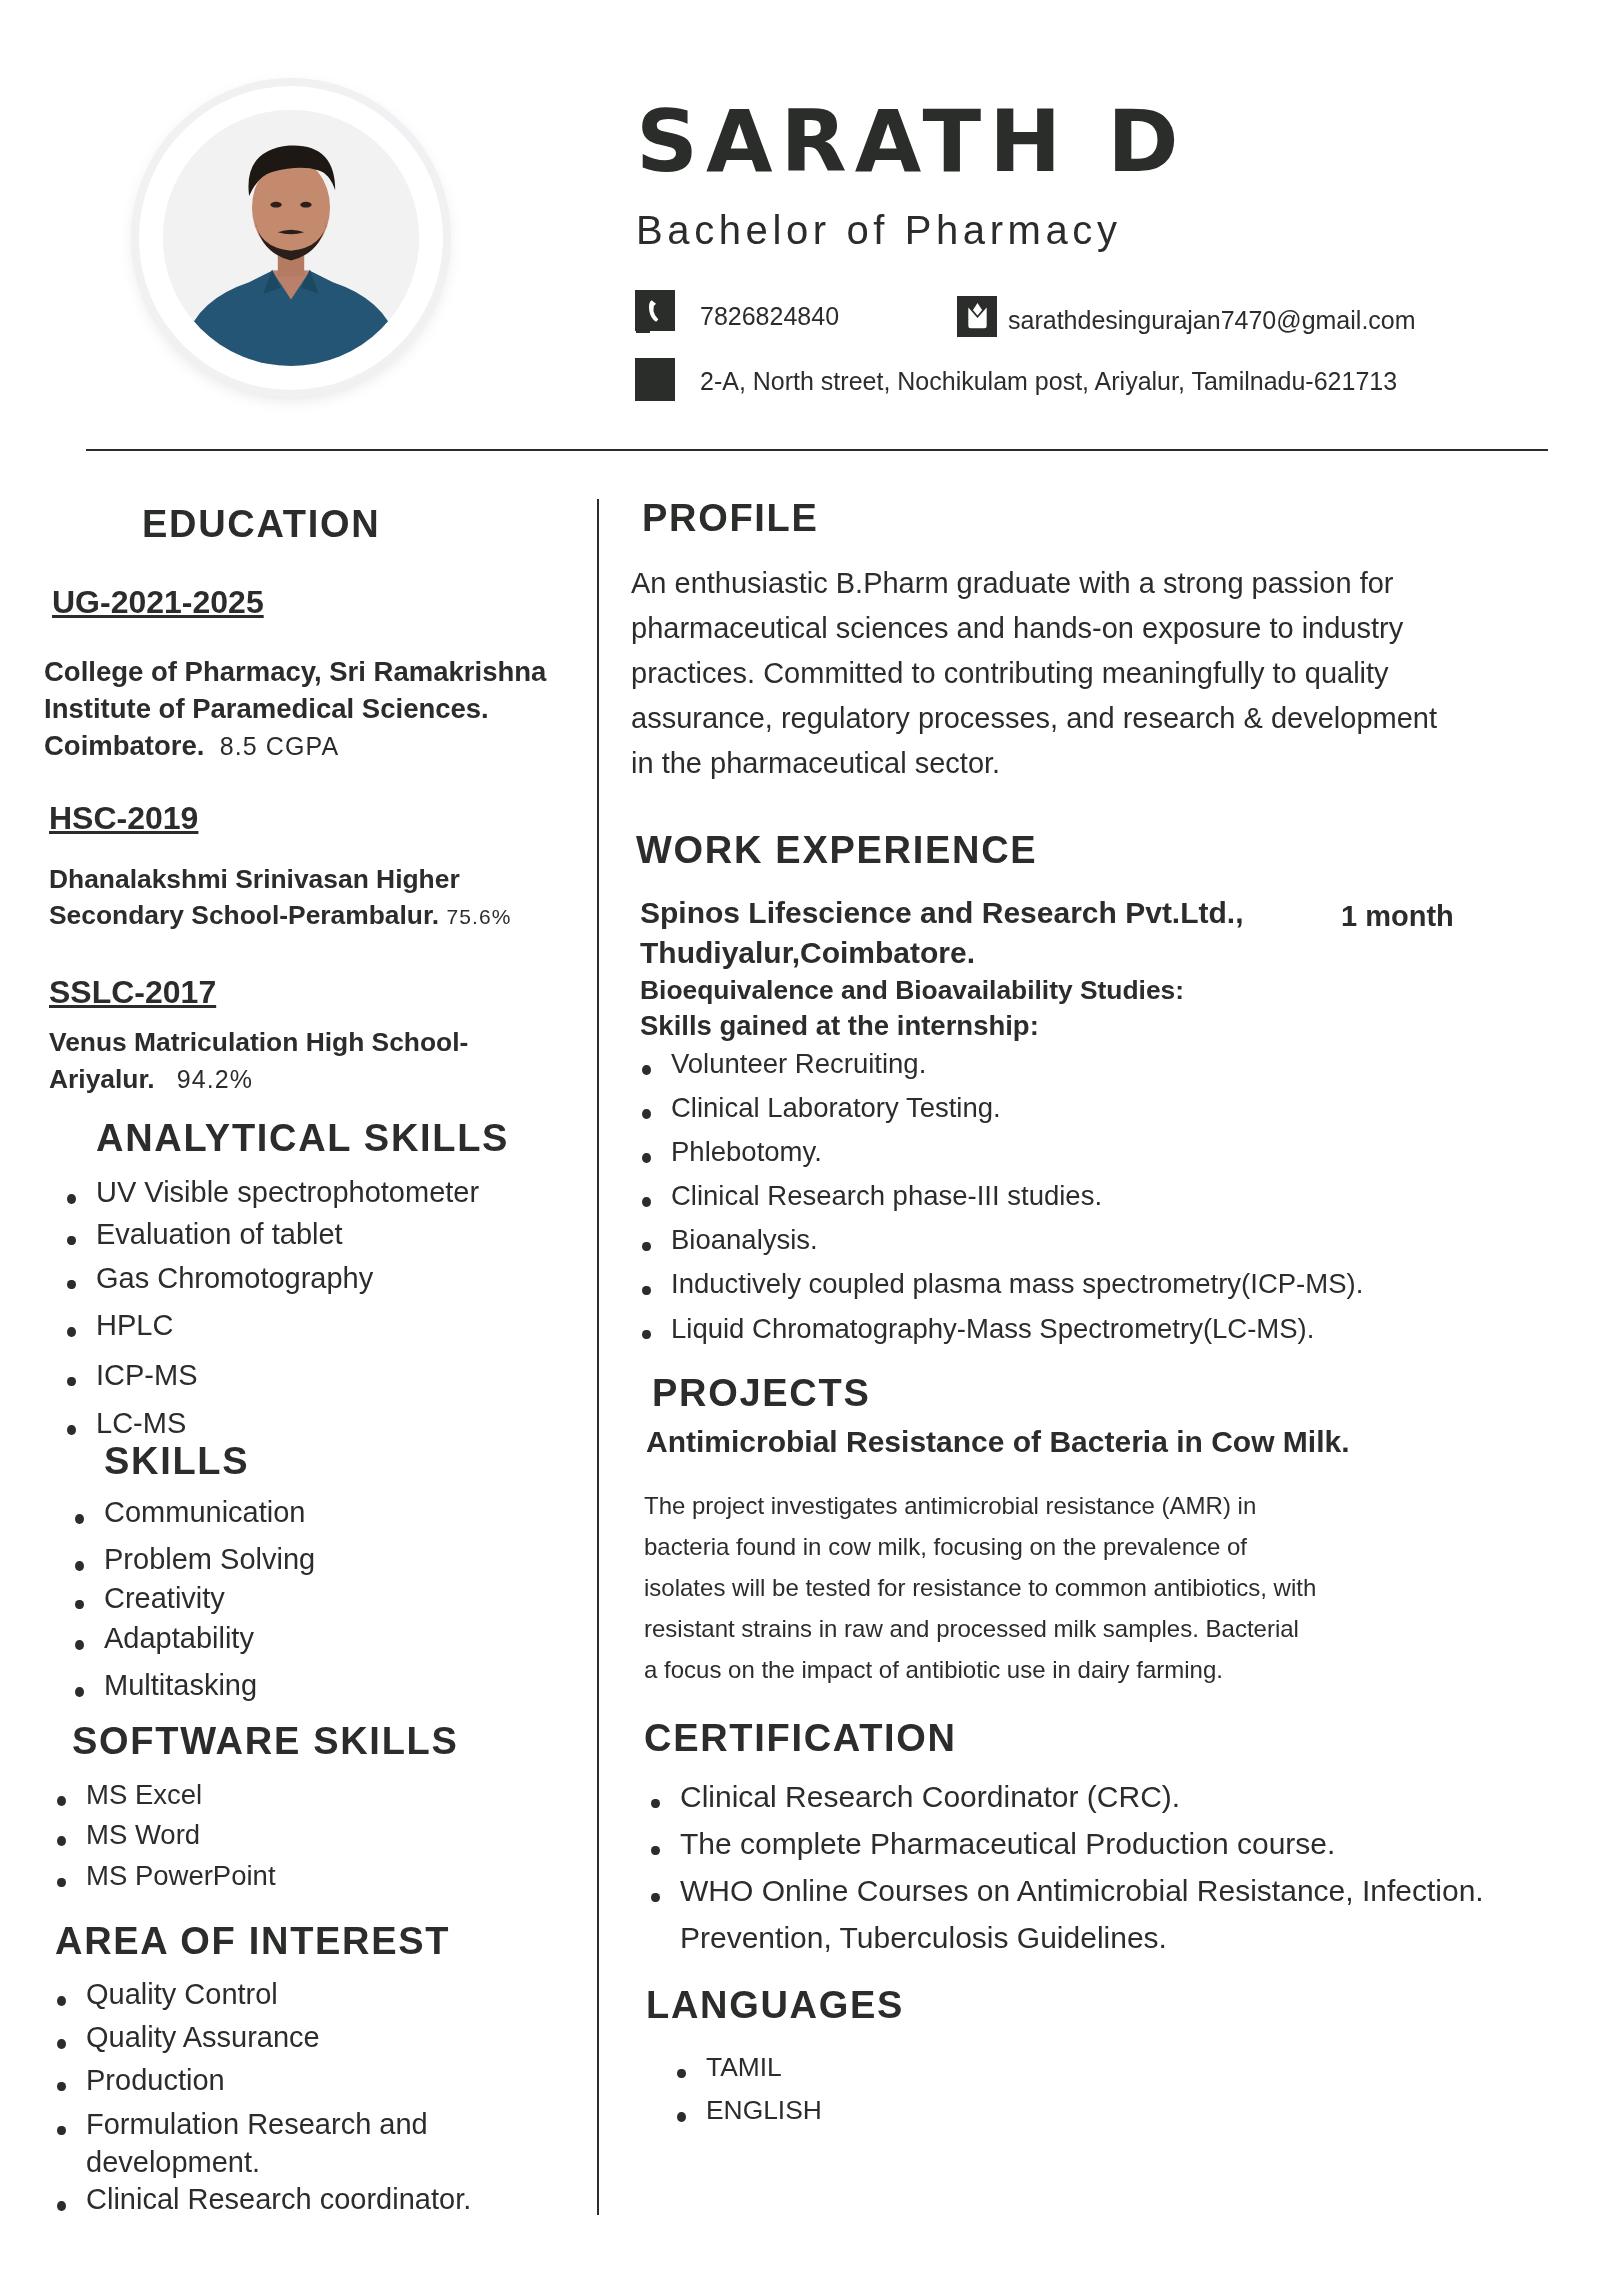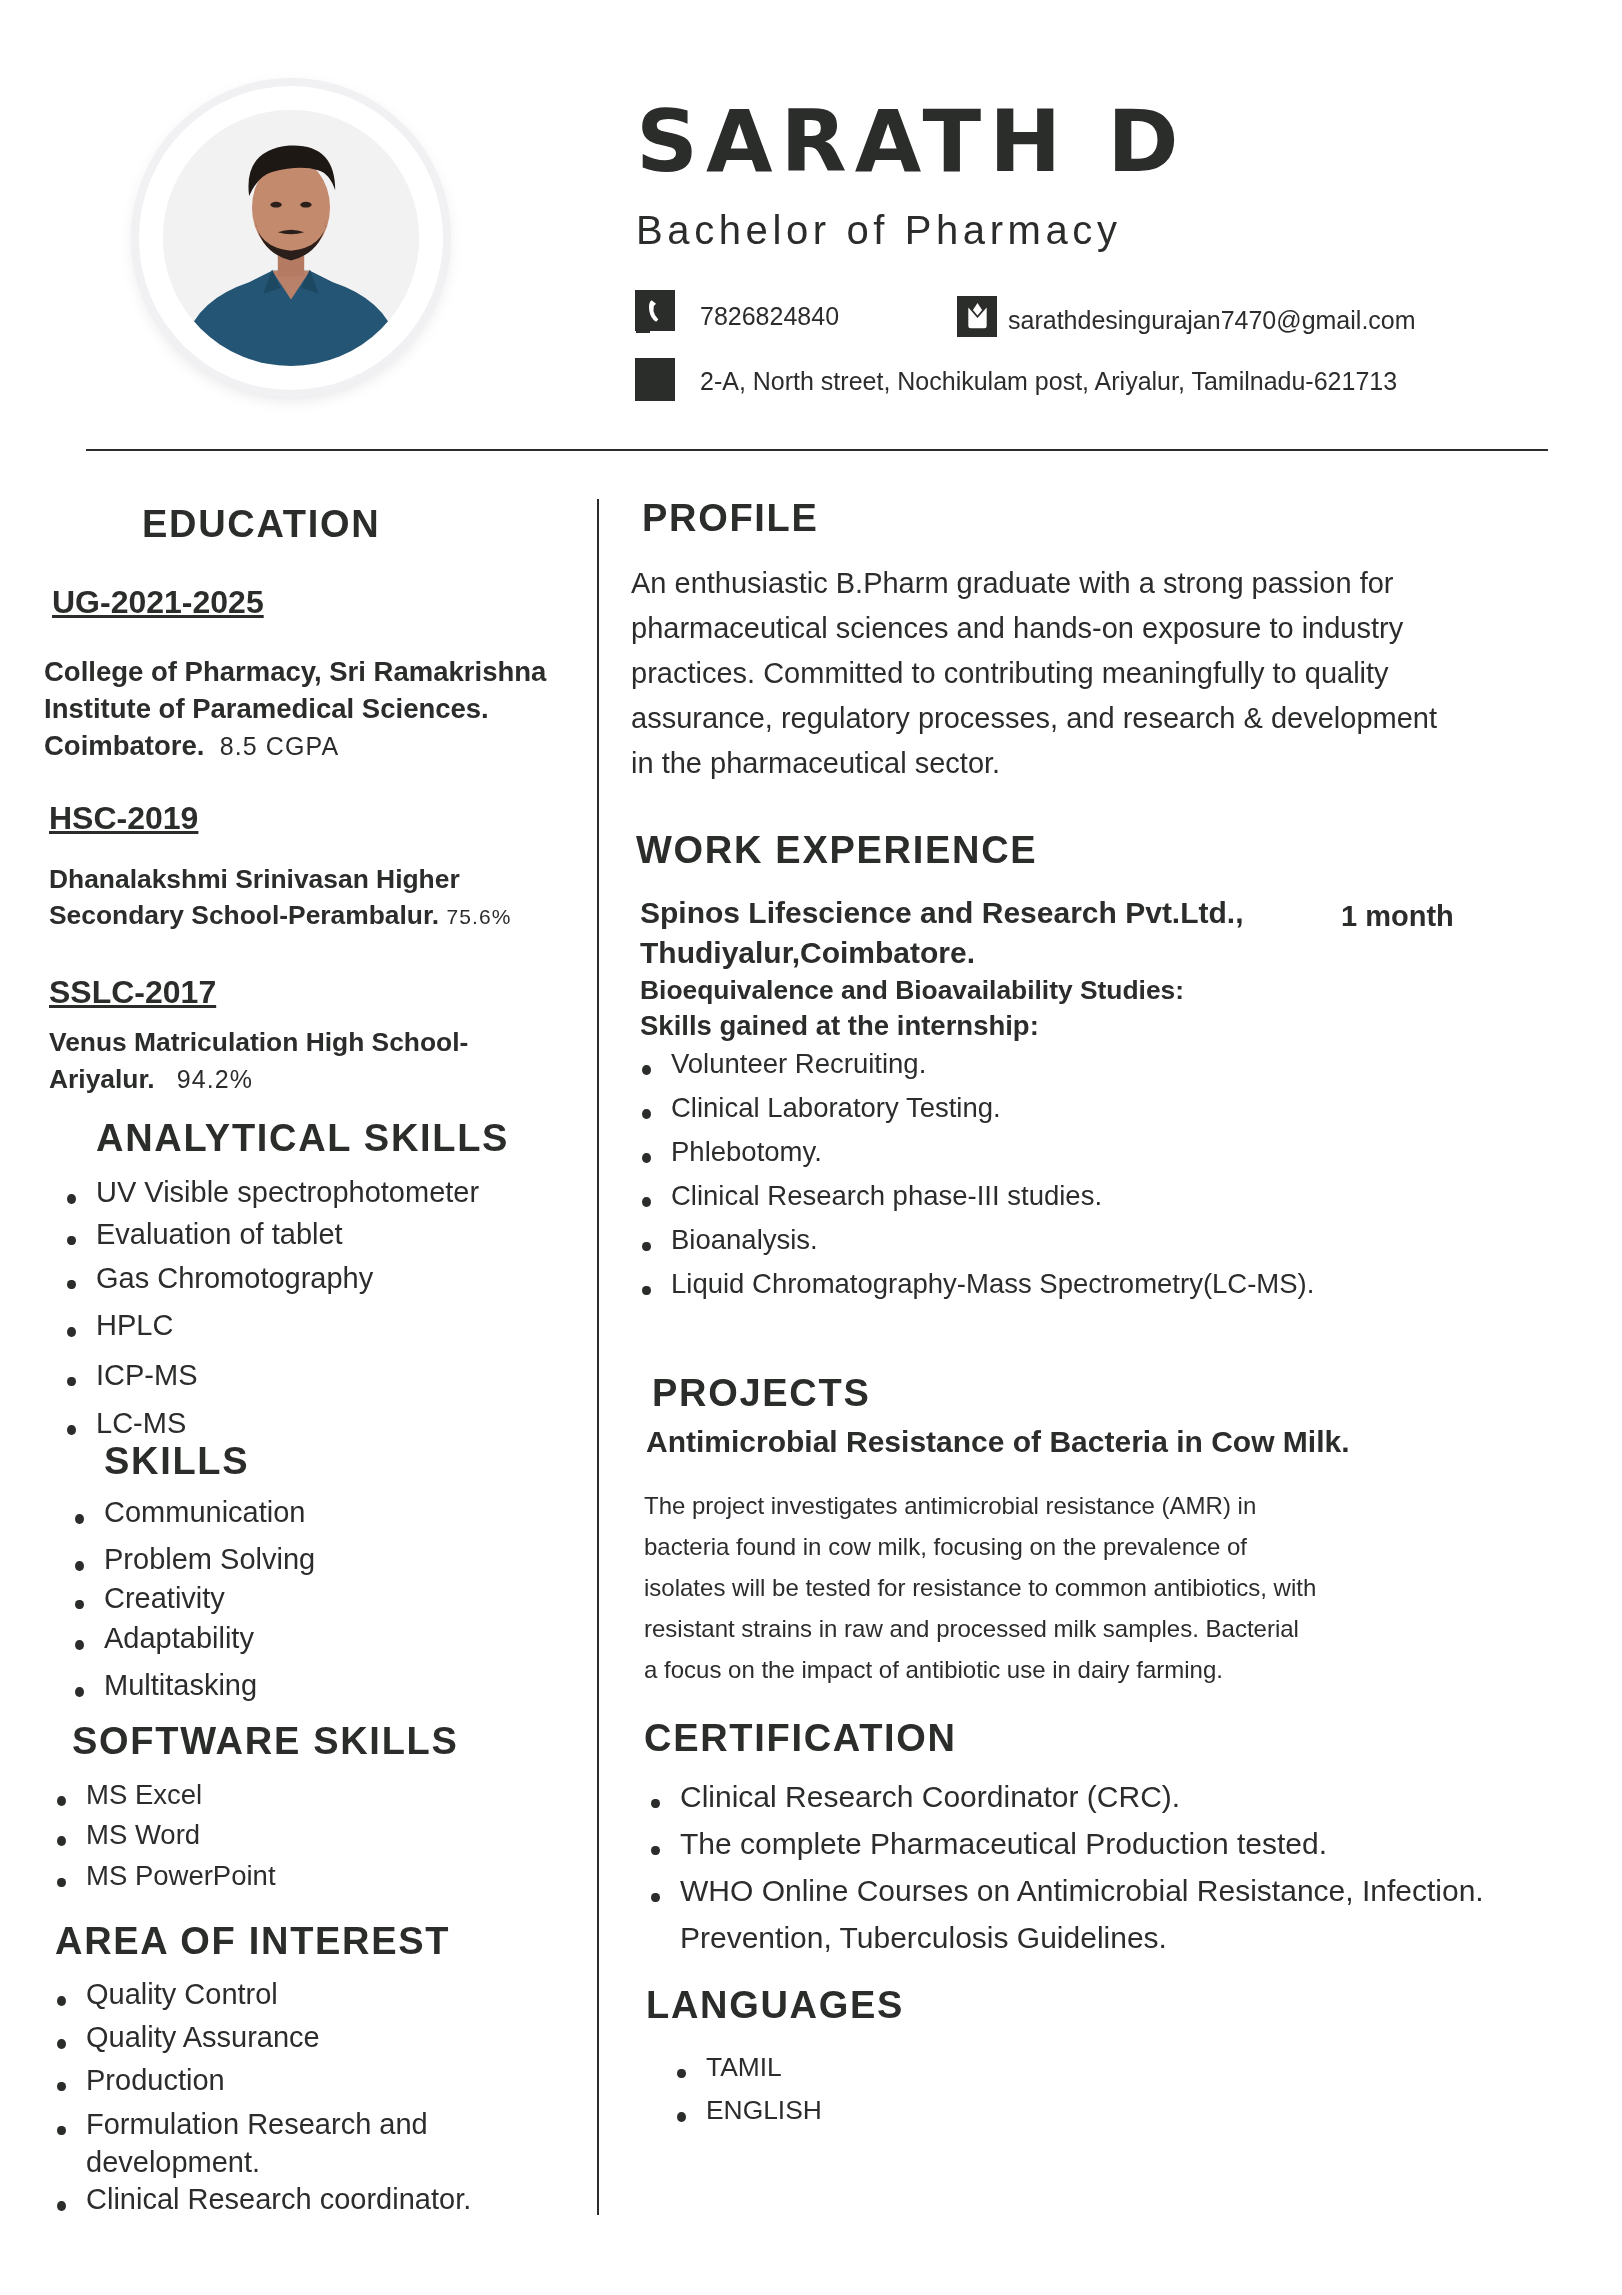--- a/index.html
+++ b/index.html
@@ -148,37 +148,38 @@
 </div>
 <div class="abs bold" style="left:1341px; top:902px; font-size:29px; line-height:1;">1 month</div>
 <div class="abs bold" style="left:640px; top:977px; font-size:26.4px; line-height:1;">Bioequivalence and Bioavailability Studies:</div>
 <div class="abs bold" style="left:640px; top:1012px; font-size:27.5px; line-height:1;">Skills gained at the internship:</div>
 <ul class="abs blist" style="left:639px; top:1050px; font-size:27.5px; line-height:1;">
   <li style="margin-bottom:16.6px;">Volunteer Recruiting.</li>
   <li style="margin-bottom:16.6px;">Clinical Laboratory Testing.</li>
   <li style="margin-bottom:16.6px;">Phlebotomy.</li>
   <li style="margin-bottom:16.6px;">Clinical Research phase-III studies.</li>
   <li style="margin-bottom:16.6px;">Bioanalysis.</li>
+  <li style="margin-bottom:16.6px;">Inductively coupled plasma mass spectrometry(ICP-MS).</li>
   <li>Liquid Chromatography-Mass Spectrometry(LC-MS).</li>
 </ul>
 
 <div class="abs h" style="left:652px; top:1374px;">PROJECTS</div>
 <div class="abs bold" style="left:646px; top:1427px; font-size:30px; line-height:1;">Antimicrobial Resistance of Bacteria in Cow Milk.</div>
 <div class="abs" style="left:644px; top:1485px; font-size:24px; line-height:41px; color:#2b2d2b;">
   <div>The project investigates antimicrobial resistance (AMR) in</div>
   <div>bacteria found in cow milk, focusing on the prevalence of</div>
   <div>isolates will be tested for resistance to common antibiotics, with</div>
   <div>resistant strains in raw and processed milk samples. Bacterial</div>
   <div>a focus on the impact of antibiotic use in dairy farming.</div>
 </div>
 
 <div class="abs h" style="left:644px; top:1719px;">CERTIFICATION</div>
 <ul class="abs blist" style="left:648px; top:1782px; font-size:30px; line-height:1;">
   <li style="margin-bottom:17px;">Clinical Research Coordinator (CRC).</li>
-  <li style="margin-bottom:17px;">The complete Pharmaceutical Production tested.</li>
+  <li style="margin-bottom:17px;">The complete Pharmaceutical Production course.</li>
   <li style="margin-bottom:17px;">WHO Online Courses on Antimicrobial Resistance, Infection.</li>
   <li class="cont">Prevention, Tuberculosis Guidelines.</li>
 </ul>
 
 <div class="abs h" style="left:646px; top:1986px;">LANGUAGES</div>
 <ul class="abs blist" style="left:674px; top:2054px; font-size:26.4px; line-height:1;">
   <li style="margin-bottom:17px;">TAMIL</li>
   <li>ENGLISH</li>
 </ul>
 

